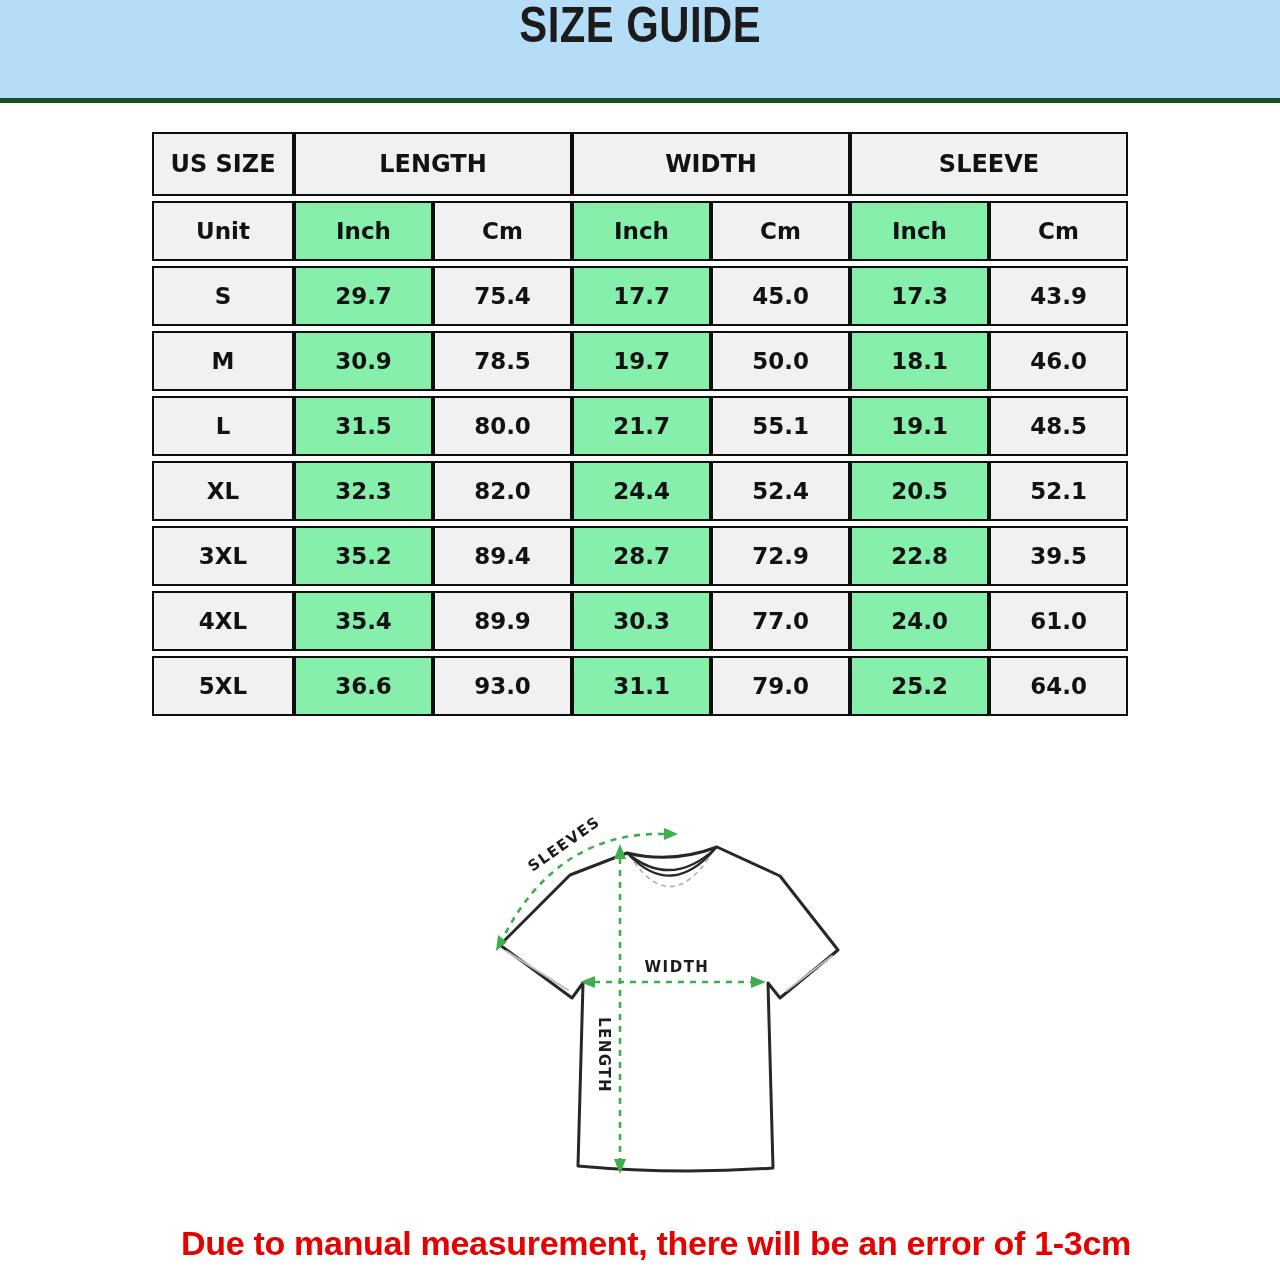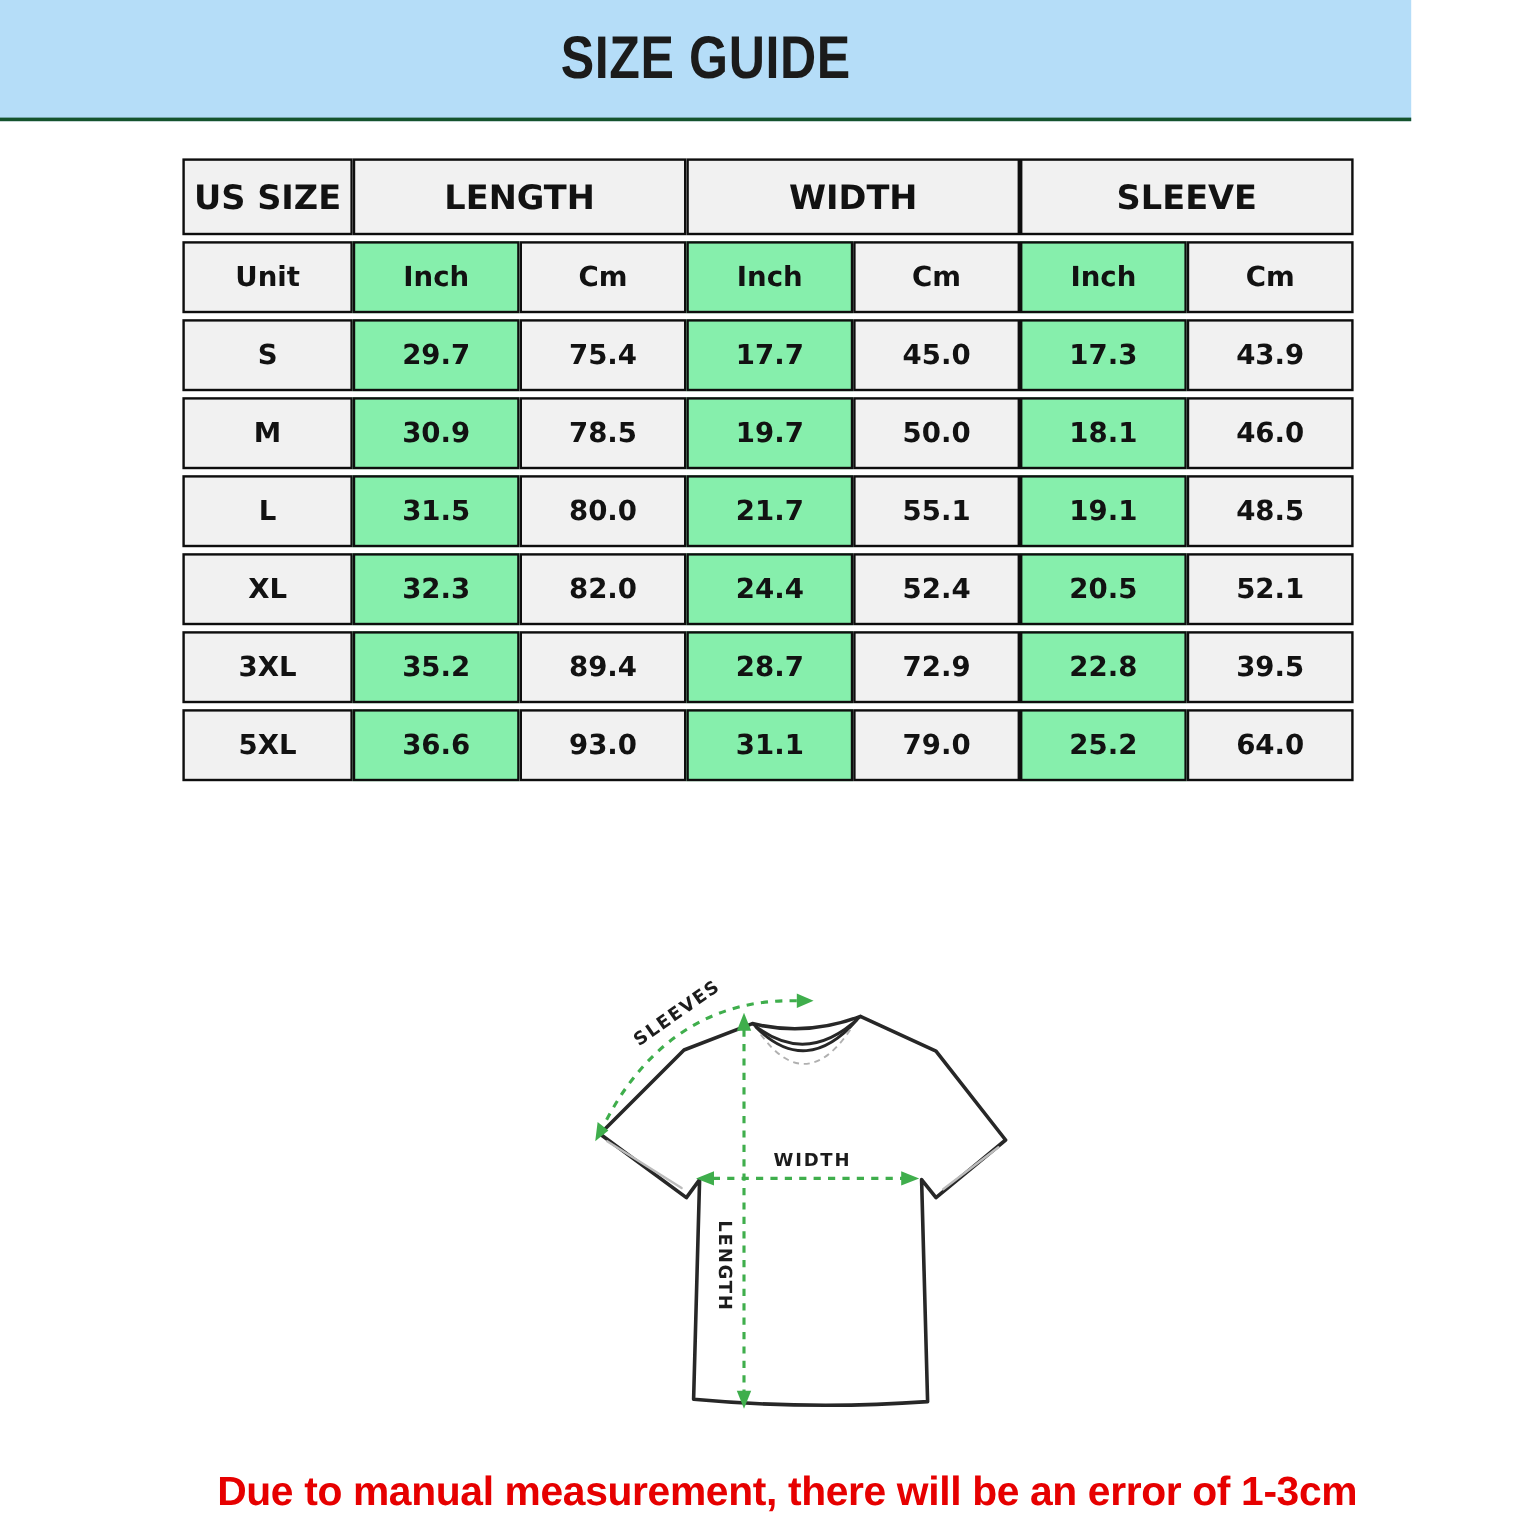--- a/index.html
+++ b/index.html
@@ -8,42 +8,42 @@
     --red:#e60000;
     --cell-gray:#f1f1f1;
     --line:#0e0e0e;
   }
   html,body{margin:0;padding:0;}
   body{
     width:1280px;height:1280px;position:relative;background:#ffffff;
     font-family:"DejaVu Sans","Liberation Sans",sans-serif;overflow:hidden;
   }
   .banner{
-    position:absolute;top:0;left:0;width:1176px;height:98px;
+    position:absolute;top:0;left:0;width:1280px;height:98px;
     background:var(--banner-bg);
-    border-bottom:3px solid #14532d;
-    display:flex;align-items:center;justify-content:center;
+    border-bottom:5px solid #14532d;
+    display:flex;align-items:flex-start;justify-content:center;
   }
   .banner h1{
     margin:0;font-family:"Liberation Sans",sans-serif;
     font-size:44px;font-weight:700;color:#1b1b1b;letter-spacing:.5px;
     transform:scale(.95,1.14);
   }
   table.size{
     position:absolute;top:127px;left:152px;width:976px;
     border-collapse:separate;border-spacing:0 5px;
     table-layout:fixed;
   }
   table.size th,table.size td{
     border:2px solid var(--line);
     height:56px;text-align:center;vertical-align:middle;
     font-size:23px;font-weight:700;color:#121212;
     padding:0 2px;overflow:hidden;
   }
-  table.size tr.group-row th{height:60px;font-size:28px;}
+  table.size tr.group-row th{height:60px;font-size:24px;}
   .g{background:var(--cell-gray);}
   .w{background:#86efac;}
   .shirt{position:absolute;left:440px;top:798px;width:440px;height:440px;}
   .shirt .outline{fill:#ffffff;stroke:#272727;stroke-width:3;stroke-linejoin:round;stroke-linecap:round;}
   .shirt .collarline{fill:none;stroke:#272727;stroke-width:2.4;stroke-linecap:round;}
   .shirt .stitch{fill:none;stroke:#b0b0b0;stroke-width:1.6;stroke-dasharray:5 4;}
   .shirt .seam{fill:none;stroke:#bcbcbc;stroke-width:2;stroke-linecap:round;}
   .shirt .dash{fill:none;stroke:var(--green);stroke-width:2.6;stroke-dasharray:6 6;}
   .shirt .ah{fill:var(--green);stroke:none;}
   .shirt text{
@@ -130,20 +130,29 @@
       <tr>
         <th class="g">3XL</th>
         <td class="w">35.2</td>
         <td class="g">89.4</td>
         <td class="w">28.7</td>
         <td class="g">72.9</td>
         <td class="w">22.8</td>
         <td class="g">39.5</td>
       </tr>
       <tr>
+        <th class="g">4XL</th>
+        <td class="w">35.4</td>
+        <td class="g">89.9</td>
+        <td class="w">30.3</td>
+        <td class="g">77.0</td>
+        <td class="w">24.0</td>
+        <td class="g">61.0</td>
+      </tr>
+      <tr>
         <th class="g">5XL</th>
         <td class="w">36.6</td>
         <td class="g">93.0</td>
         <td class="w">31.1</td>
         <td class="g">79.0</td>
         <td class="w">25.2</td>
         <td class="g">64.0</td>
       </tr>
     </tbody>
 </table>

